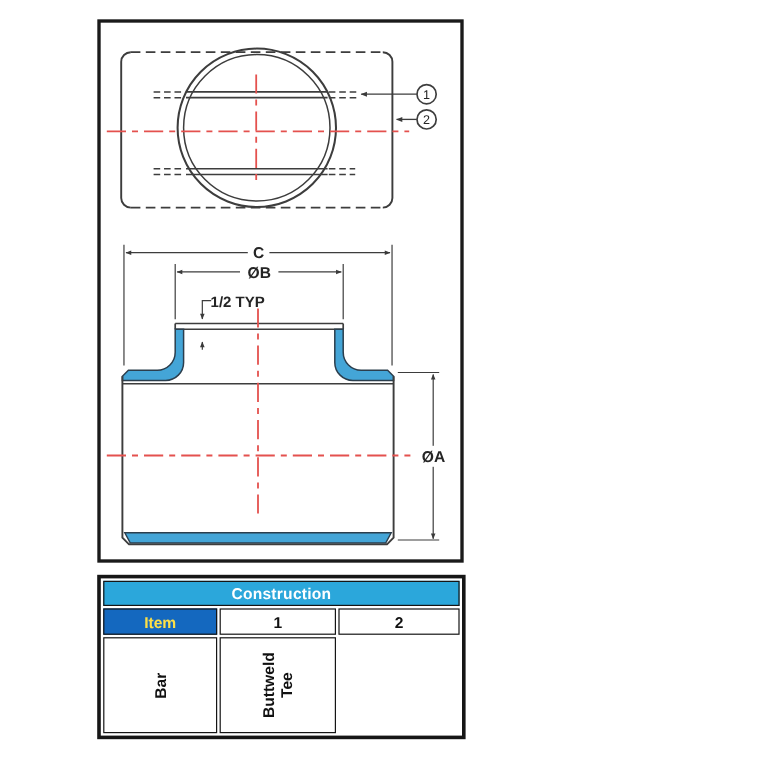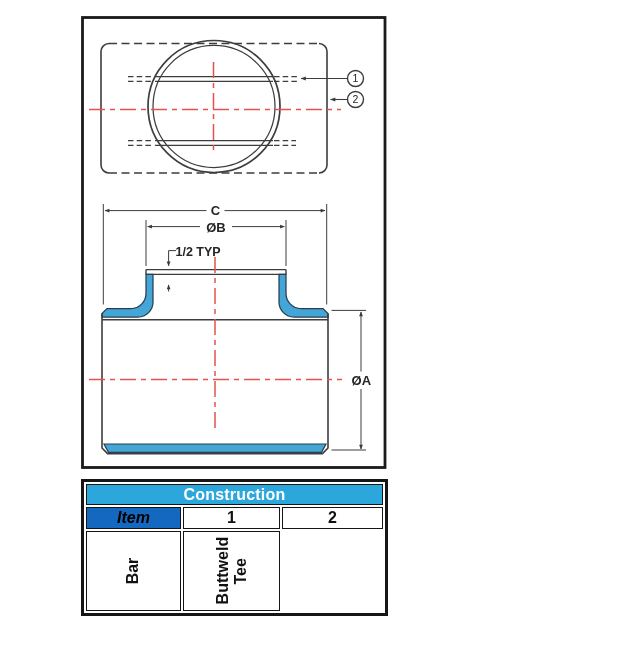--- a/index.html
+++ b/index.html
@@ -7,23 +7,23 @@
         font-family:"Liberation Sans",sans-serif;}
   svg{position:absolute;left:0;top:0;}
   svg text{font-family:"Liberation Sans",sans-serif;}
 
   
   .ctable{position:absolute;left:81px;top:479px;width:307px;height:137px;
           box-sizing:border-box;border:3px solid #161616;background:#ffffff;
           display:grid;grid-template-columns:95px 97px 1fr;grid-template-rows:21px 22px 1fr;
           gap:2px;padding:2px;}
   .cell{border:1.5px solid #151515;display:flex;align-items:center;justify-content:center;
-        font-size:16px;font-weight:600;box-sizing:border-box;overflow:hidden;}
+        font-size:13px;font-weight:600;box-sizing:border-box;overflow:hidden;}
   .cell.title{grid-column:1/4;background:#2BA7DB;color:#ffffff;letter-spacing:.2px;}
-  .cell.hdr{background:#1468BF;color:#000000;font-style:italic;}
+  .cell.hdr{background:#1468BF;color:#fde047;}
   .cell.val{background:#ffffff;color:#111111;}
   .vtext{transform:rotate(-90deg);white-space:nowrap;color:#111;}
   .vwrap{transform:rotate(-90deg);width:66px;text-align:center;line-height:1.15;
          white-space:normal;color:#111;}
 </style>
 </head>
 <body>
 
 <div class="page">
 

